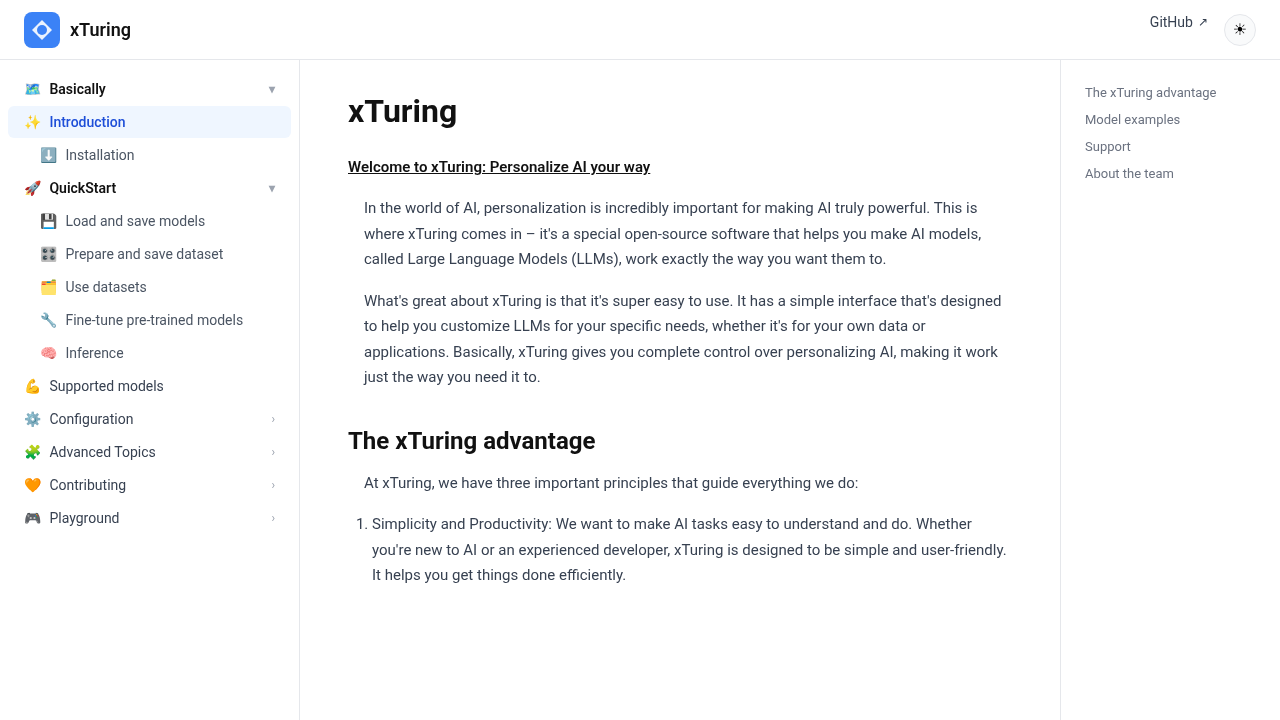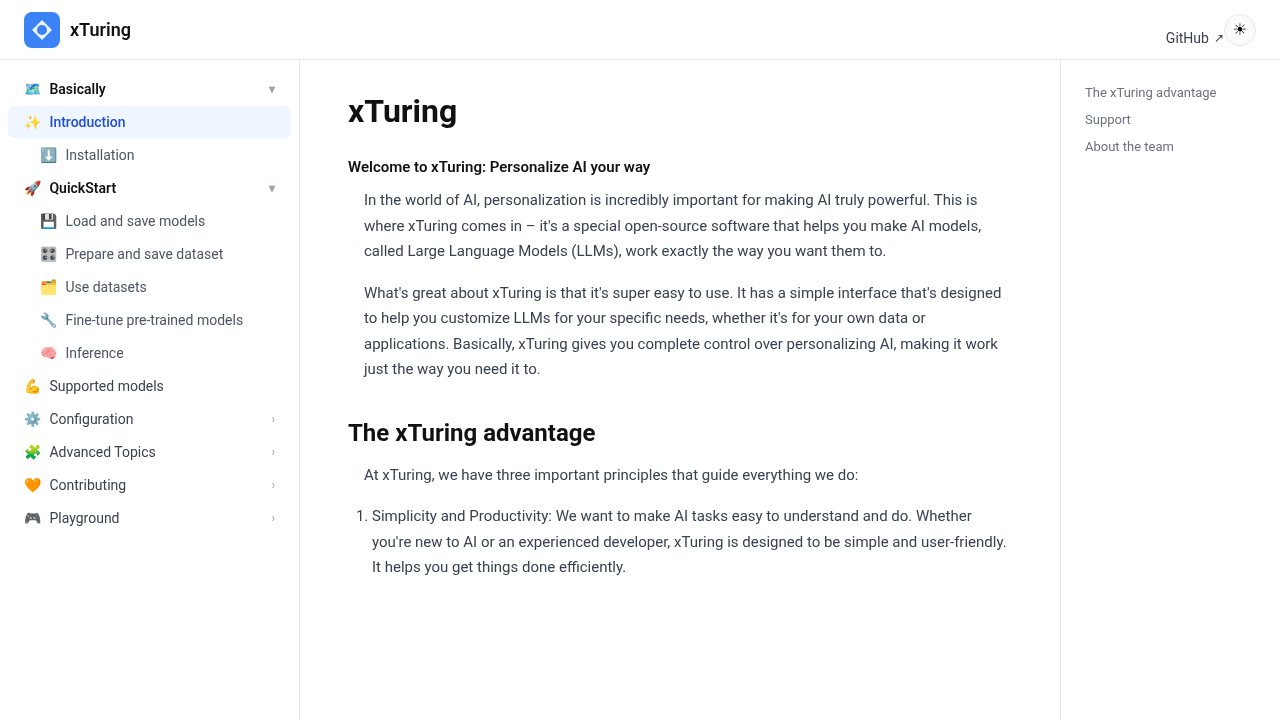--- a/index.html
+++ b/index.html
@@ -26,21 +26,22 @@
       width: 36px;
       height: 36px;
     }
     .header-title {
       font-size: 18px;
       font-weight: 600;
       color: #111;
     }
     .header-right {
       display: flex;
-      align-items: flex-end;
+      align-items: flex-start;
+      gap: 16px;
     }
     .github-link {
       display: flex;
       align-items: center;
       gap: 5px;
       font-size: 14px;
       color: #374151;
       text-decoration: none;
       cursor: pointer;
     }
@@ -122,21 +123,22 @@
     .section-title {
       font-size: 24px;
       font-weight: 700;
       color: #111;
       margin: 36px 0 16px 0;
     }
     .subtitle {
       font-size: 15px;
       font-weight: 600;
       color: #111;
-      margin-bottom: 12px;
+      margin-bottom: 20px;
+      text-decoration: underline;
     }
     .body-text {
       font-size: 15px;
       line-height: 1.7;
       color: #374151;
       margin-bottom: 16px;
       margin-left: 16px;
     }
     ol {
       padding-left: 24px;
@@ -282,17 +284,18 @@
     <p class="body-text">At xTuring, we have three important principles that guide everything we do:</p>
     <ol>
       <li>
         <span class="bold">Simplicity and Productivity</span><span>: We want to make AI tasks easy to understand and do. Whether you're new to AI or an experienced developer, xTuring is designed to be simple and user-friendly. It helps you get things done efficiently.</span>
       </li>
     </ol>
   </main>
 
   <aside class="right-toc">
     <a class="toc-item">The xTuring advantage</a>
+    <a class="toc-item">Model examples</a>
     <a class="toc-item">Support</a>
     <a class="toc-item">About the team</a>
   </aside>
 
 </div>
 
 </body></html>

